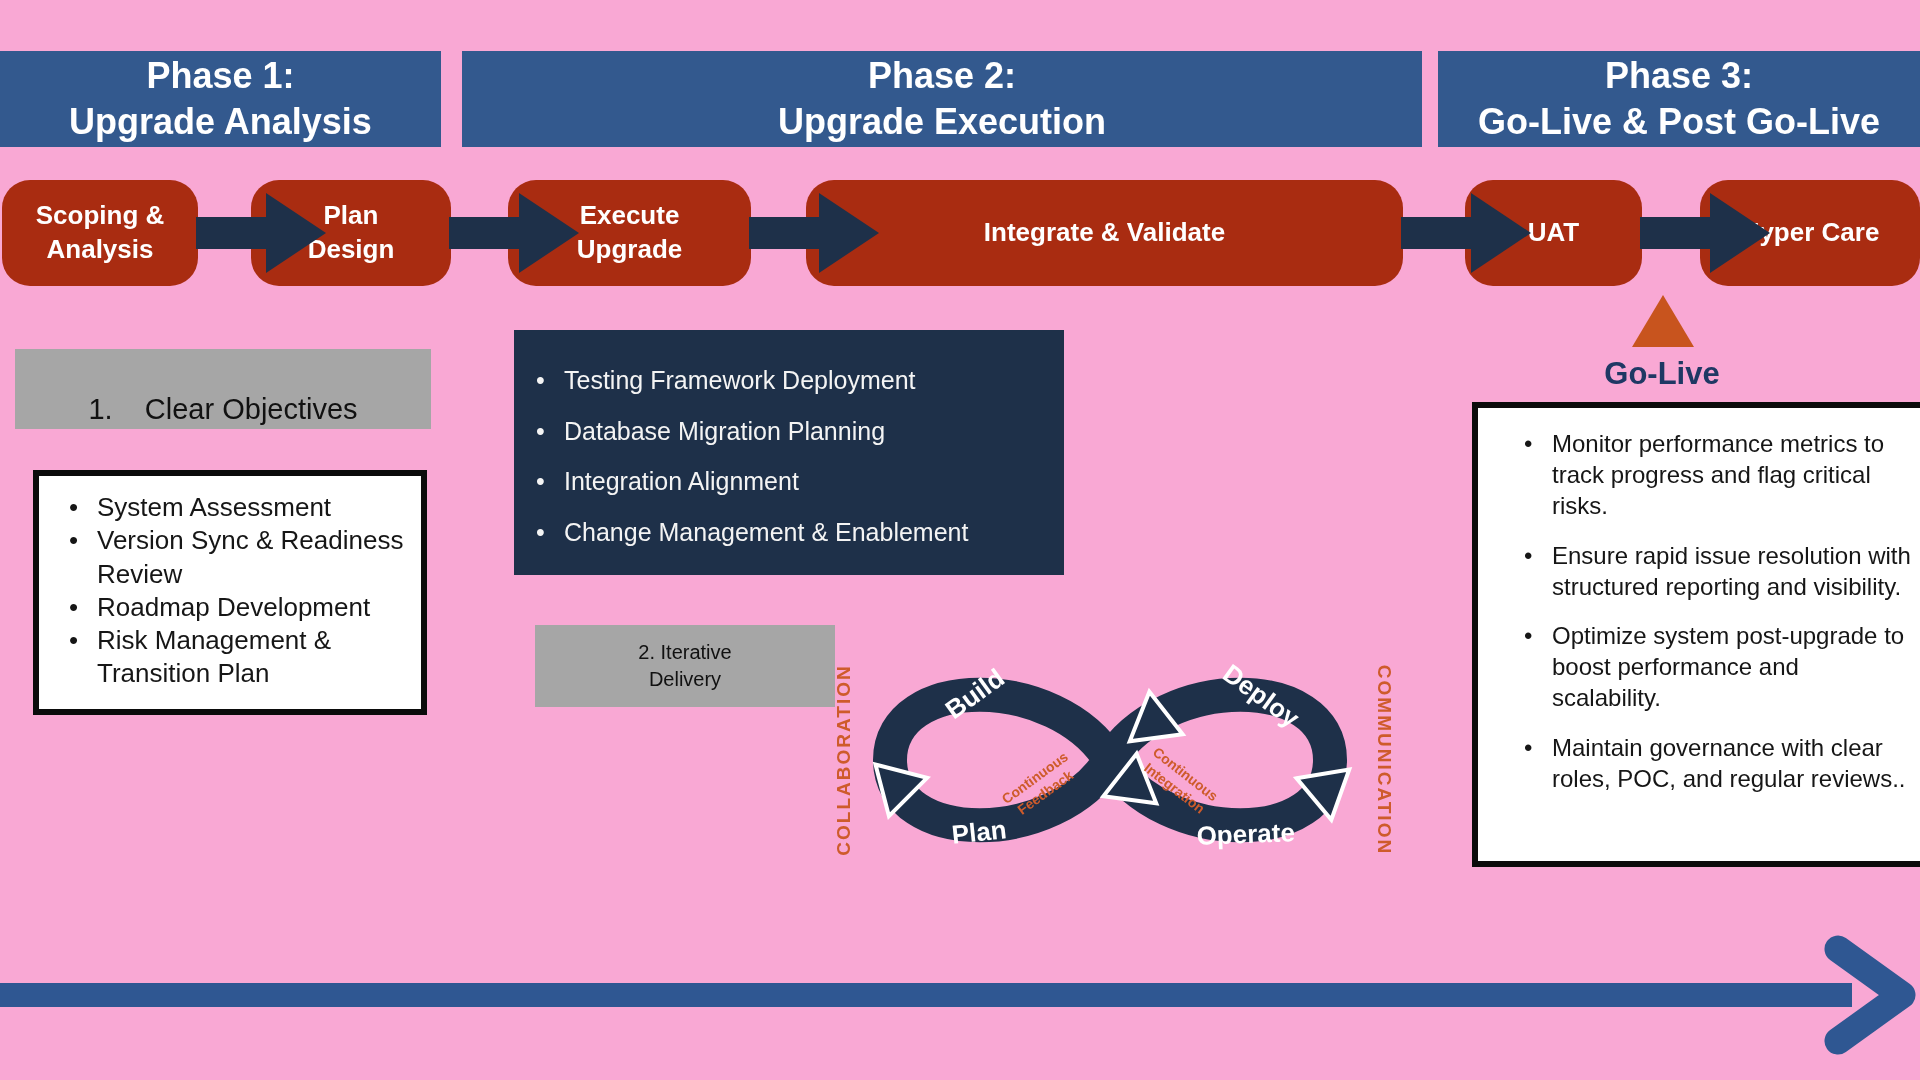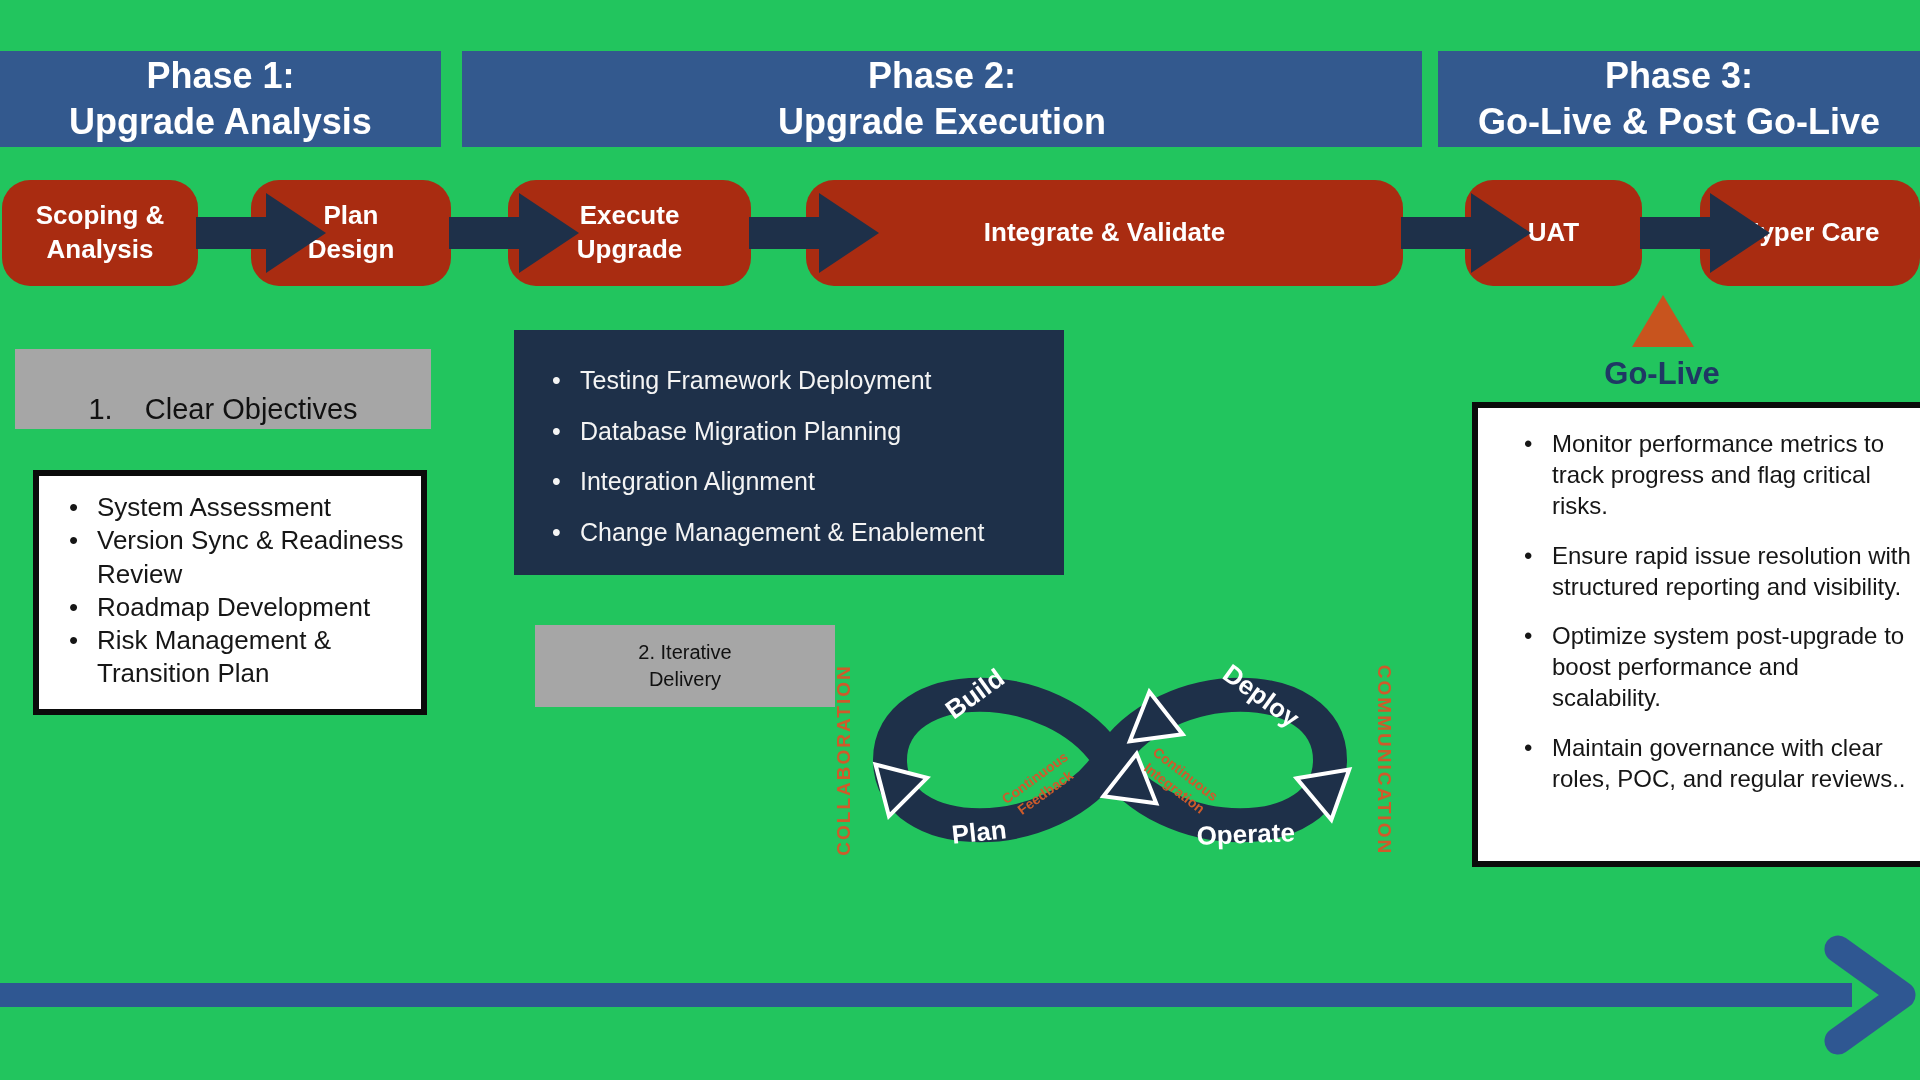--- a/index.html
+++ b/index.html
@@ -1,17 +1,17 @@
 <!DOCTYPE html>
 <html><head>
 <meta charset="utf-8">
 <style>
   html,body{margin:0;padding:0;background:#ffffff;}
   #canvas{
-    position:relative;width:1920px;height:1080px;background:#22c55e;overflow:hidden;
+    position:relative;width:1920px;height:1080px;background:#f9a8d4;overflow:hidden;
     font-family:"Liberation Sans","DejaVu Sans",sans-serif;
   }
   
   .hdr{
     position:absolute;top:51px;height:96px;background:#33598E;color:#ffffff;
     display:flex;flex-direction:column;align-items:center;justify-content:center;
     font-size:36px;font-weight:bold;line-height:1.28;text-align:center;
   }
   
   .step{
@@ -36,21 +36,21 @@
   
   #p1-list{padding:15px 10px 10px 22px;font-size:26px;line-height:1.28;}
   
   #p3-list{padding:20px 14px 10px 26px;font-size:24px;line-height:1.3;}
   #p3-list li{margin-bottom:18px;}
   
   .navybox{
     position:absolute;left:514px;top:330px;width:550px;height:245px;background:#1E3049;
     color:#f4f4f4;font-size:25px;line-height:1.3;
   }
-  .navybox ul{padding:34px 20px 10px 36px;}
+  .navybox ul{padding:34px 20px 10px 20px;}
   .navybox li{position:relative;padding-left:30px;margin-bottom:18px;}
   .navybox li::before{content:"\2022";position:absolute;left:2px;}
   
   .golive-tri{
     position:absolute;left:1632px;top:295px;width:0;height:0;
     border-left:31px solid transparent;border-right:31px solid transparent;
     border-bottom:52px solid #C8541E;
   }
   .golive-label{
     position:absolute;left:1552px;top:356px;width:220px;text-align:center;

